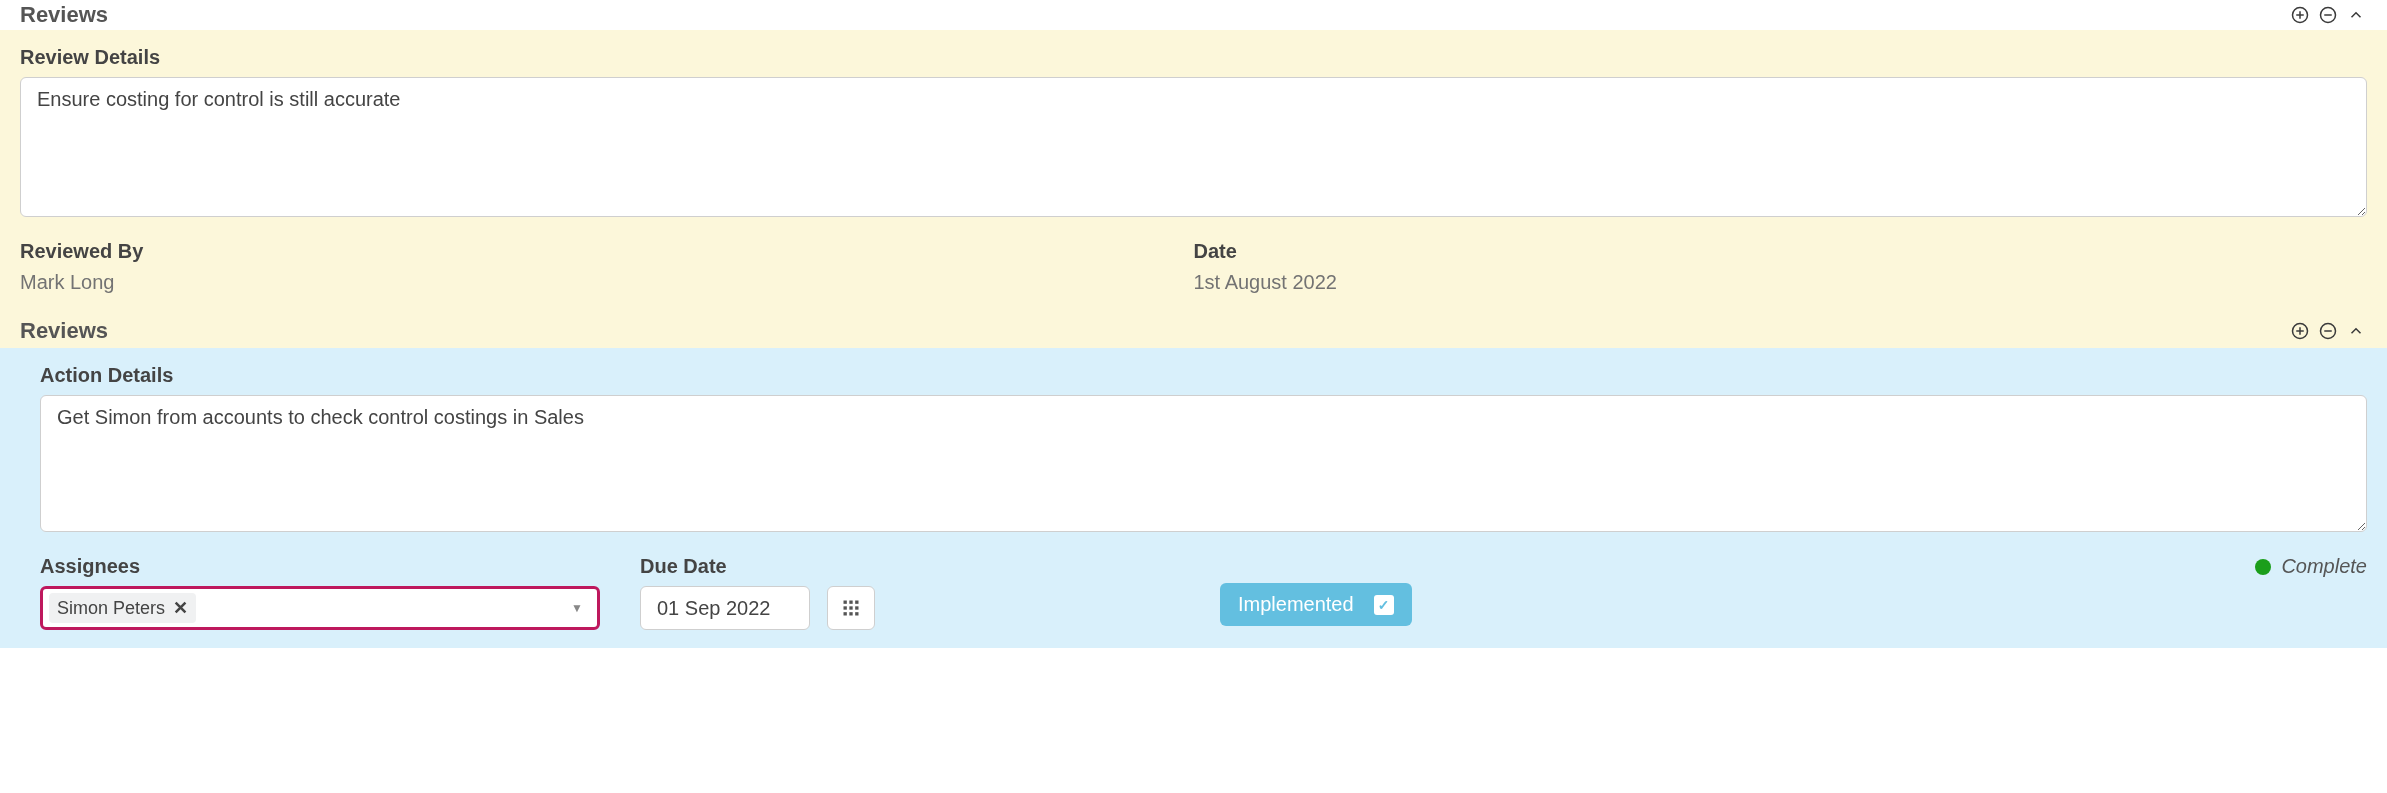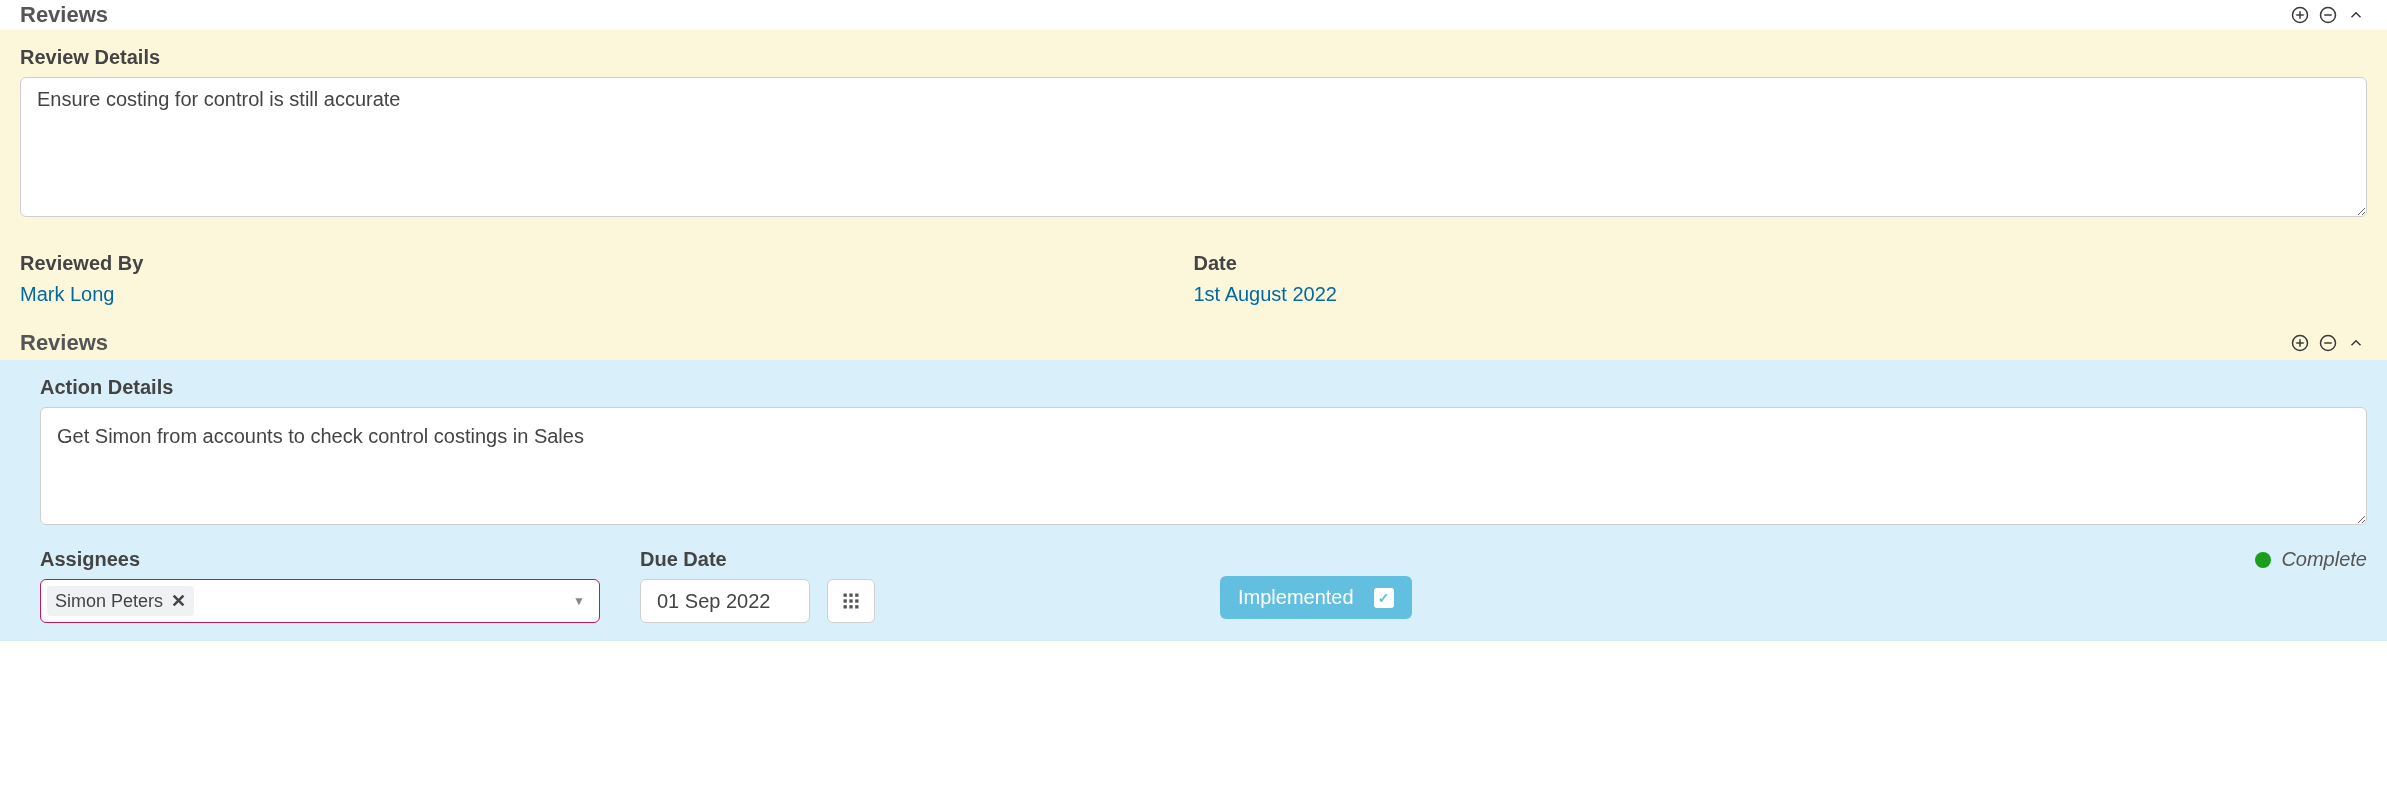--- a/index.html
+++ b/index.html
@@ -61,50 +61,50 @@
     border-radius: 6px;
     padding: 10px 16px;
     font-size: 20px;
     font-family: inherit;
     color: #444;
     resize: both;
     background: #fff;
   }
   .two-cols {
     display: flex;
-    margin-top: 30px;
+    margin-top: 18px;
   }
   .col {
     flex: 1;
   }
   .value-text {
     font-size: 20px;
-    color: #0369a1;
+    color: #737373;
   }
 
   
   .actions-header {
     display: flex;
     align-items: center;
     justify-content: space-between;
     background: #fcf7da;
     padding: 6px 20px 4px 20px;
   }
 
   
   .actions-panel {
     background: #d9f0fb;
     padding: 16px 20px 18px 40px;
   }
   .textarea-mid {
     width: 100%;
-    height: 118px;
+    height: 137px;
     border: 1px solid #cfcfcf;
     border-radius: 6px;
-    padding: 17px 16px;
+    padding: 10px 16px;
     font-size: 20px;
     font-family: inherit;
     color: #444;
     resize: both;
     background: #fff;
   }
   .actions-row {
     display: flex;
     margin-top: 18px;
     align-items: flex-start;
@@ -124,21 +124,21 @@
   .complete-col {
     flex: 1;
     display: flex;
     align-items: center;
     justify-content: flex-end;
     gap: 10px;
   }
   .tag-select {
     display: flex;
     align-items: center;
-    border: 1px solid #be185d;
+    border: 3px solid #be185d;
     border-radius: 6px;
     background: #fff;
     padding: 4px 6px;
     width: 560px;
     height: 44px;
     position: relative;
   }
   .chip {
     background: #f0f1f2;
     border-radius: 4px;

